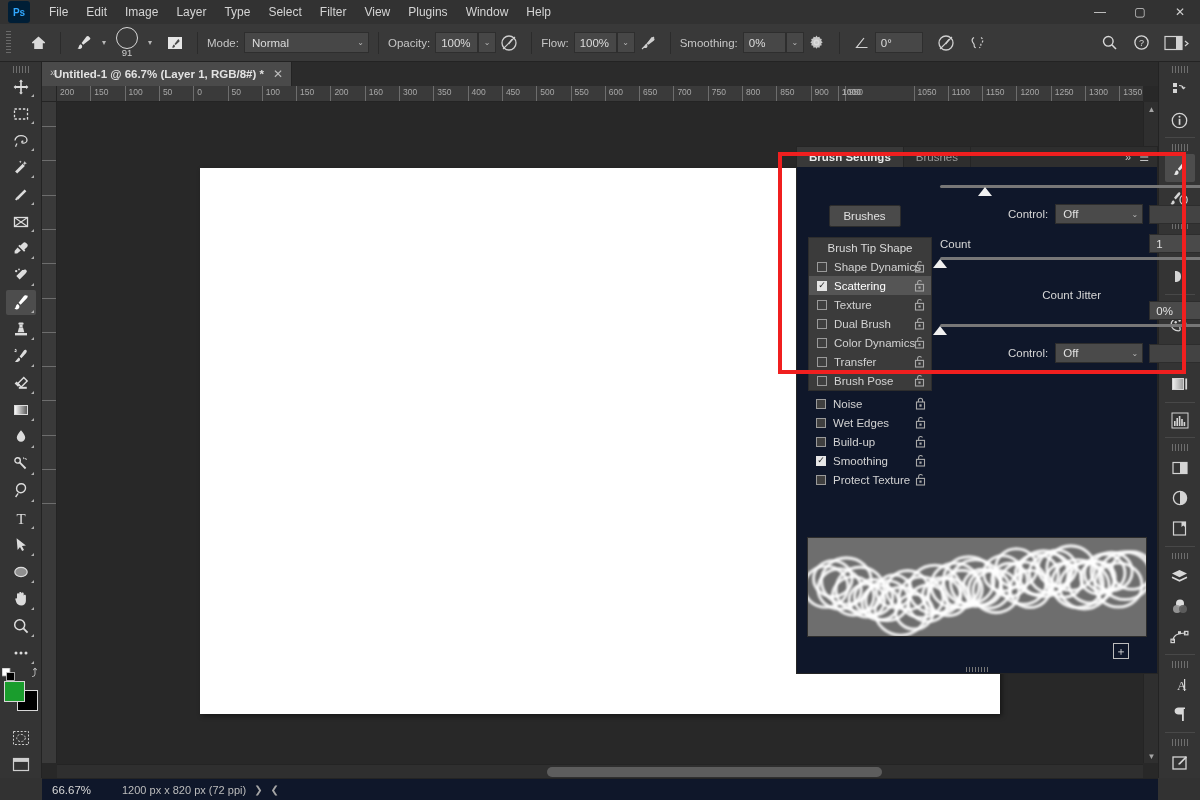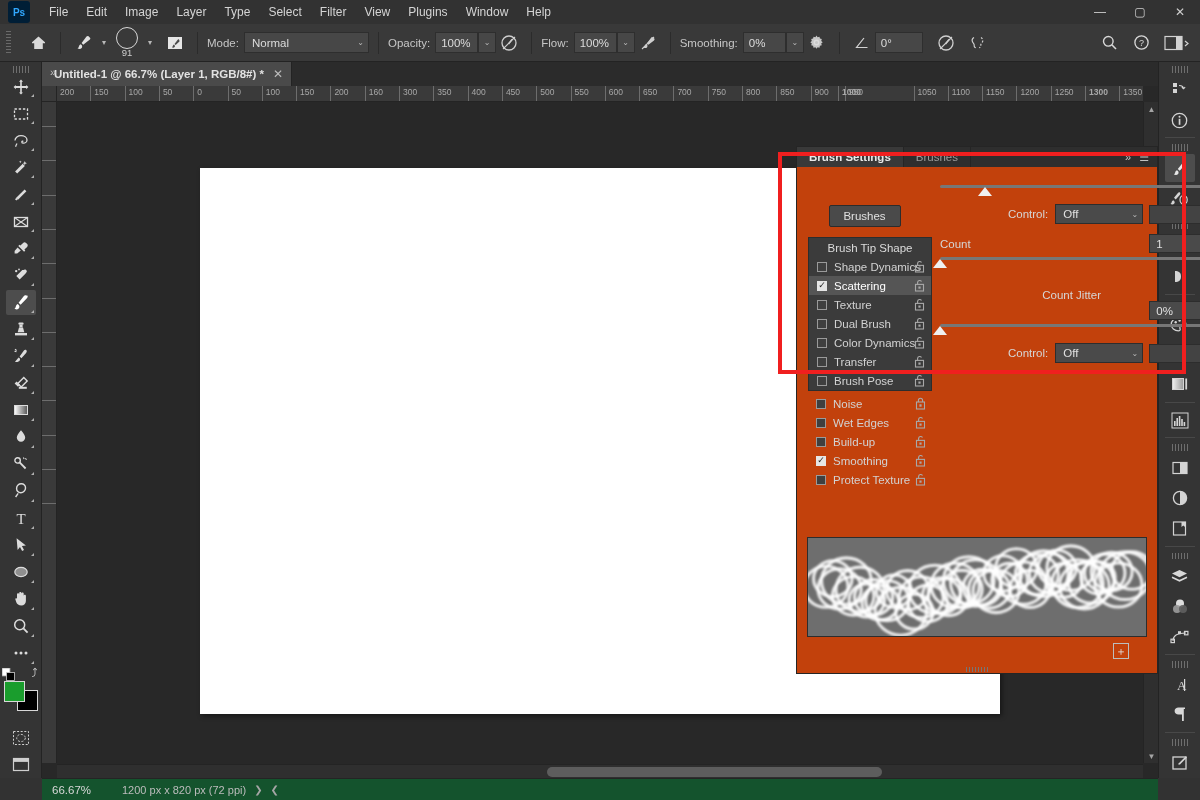--- a/index.html
+++ b/index.html
@@ -158,21 +158,21 @@
   .rd-btn {
     width: 30px; height: 29px; display: flex; align-items: center; justify-content: center;
     color: #d2d2d2; margin: 1px 0;
   }
   .rd-btn.sel { background: #4d4d4d; border-radius: 2px; }
   .rd-div { width: 30px; height: 1px; background: #484848; margin: 2px 0; }
 
   
   .bs-panel {
     position: absolute; left: 796px; top: 146px; width: 362px; height: 528px;
-    background: #c2410c; border: 1px solid #252525;
+    background: #0f172a; border: 1px solid #252525;
     display: flex; flex-direction: column;
   }
   .bs-tabs { height: 20px; background: #2e2e2e; display: flex; align-items: stretch; position: relative; }
   .bs-tab {
     padding: 0 12px; display: flex; align-items: center; font-size: 11.5px;
     color: #9c9c9c; border-right: 1px solid #252525;
   }
   .bs-tab.active { background: #393939; color: #e8e8e8; font-weight: bold; }
   .bs-tab-ctrl { position: absolute; right: 4px; top: 0; height: 20px;
     display: flex; align-items: center; gap: 8px; padding-right: 4px; }
@@ -237,21 +237,21 @@
     padding-right: 28px; }
   .foot-btn { width: 16px; height: 16px; border: 1px solid #bdbdbd; display: flex;
     align-items: center; justify-content: center; font-size: 11px; color: #e0e0e0; }
   .bs-bottom-grip { height: 8px; display: flex; align-items: center; justify-content: center; }
   .bs-bottom-grip i { display: block; width: 22px; height: 5px;
     background: repeating-linear-gradient(to right,#767676 0 1px,transparent 1px 3px); }
 
   
   .statusbar {
     position: absolute; left: 42px; bottom: 0; width: 1116px; height: 22px;
-    background: #14532d; border-top: 1px solid #242424;
+    background: #0f172a; border-top: 1px solid #242424;
     display: flex; align-items: center; padding-left: 10px; gap: 8px;
   }
   .st-zoom { font-size: 11.5px; color: #d8d8d8; width: 62px; }
   .st-info { font-size: 11px; color: #bcbcbc; }
   .st-arrow { font-size: 10px; color: #a6a6a6; }
 
   
   .annot {
     position: absolute; border: 4px solid #f01f1f; pointer-events: none; z-index: 60;
   }
@@ -607,21 +607,21 @@
         <div class="rtick" style="left: 700px;">800</div>
         <div class="rtick" style="left: 734.3px;">850</div>
         <div class="rtick" style="left: 768.6px;">900</div>
         <div class="rtick" style="left: 802.9px;">950</div>
         <div class="rtick" style="left: 796px; font-weight: bold;">1000</div>
         <div class="rtick" style="left: 871.5px;">1050</div>
         <div class="rtick" style="left: 905.8px;">1100</div>
         <div class="rtick" style="left: 940.1px;">1150</div>
         <div class="rtick" style="left: 974.4px;">1200</div>
         <div class="rtick" style="left: 1008.7px;">1250</div>
-        <div class="rtick" style="left: 1043px; font-weight: bold;">1300</div>
+        <div class="rtick" style="left: 1043px;">1300</div>
         <div class="rtick" style="left: 1077.3px;">1350</div>
       </div>
     <div class="ruler-v" id="rulerV">
         <div class="rtick-v" style="top: 24px;"></div>
         <div class="rtick-v" style="top: 58.3px;"></div>
         <div class="rtick-v" style="top: 92.6px;"></div>
         <div class="rtick-v" style="top: 126.9px;"></div>
         <div class="rtick-v" style="top: 161.2px;"></div>
         <div class="rtick-v" style="top: 195.5px;"></div>
         <div class="rtick-v" style="top: 229.8px;"></div>

